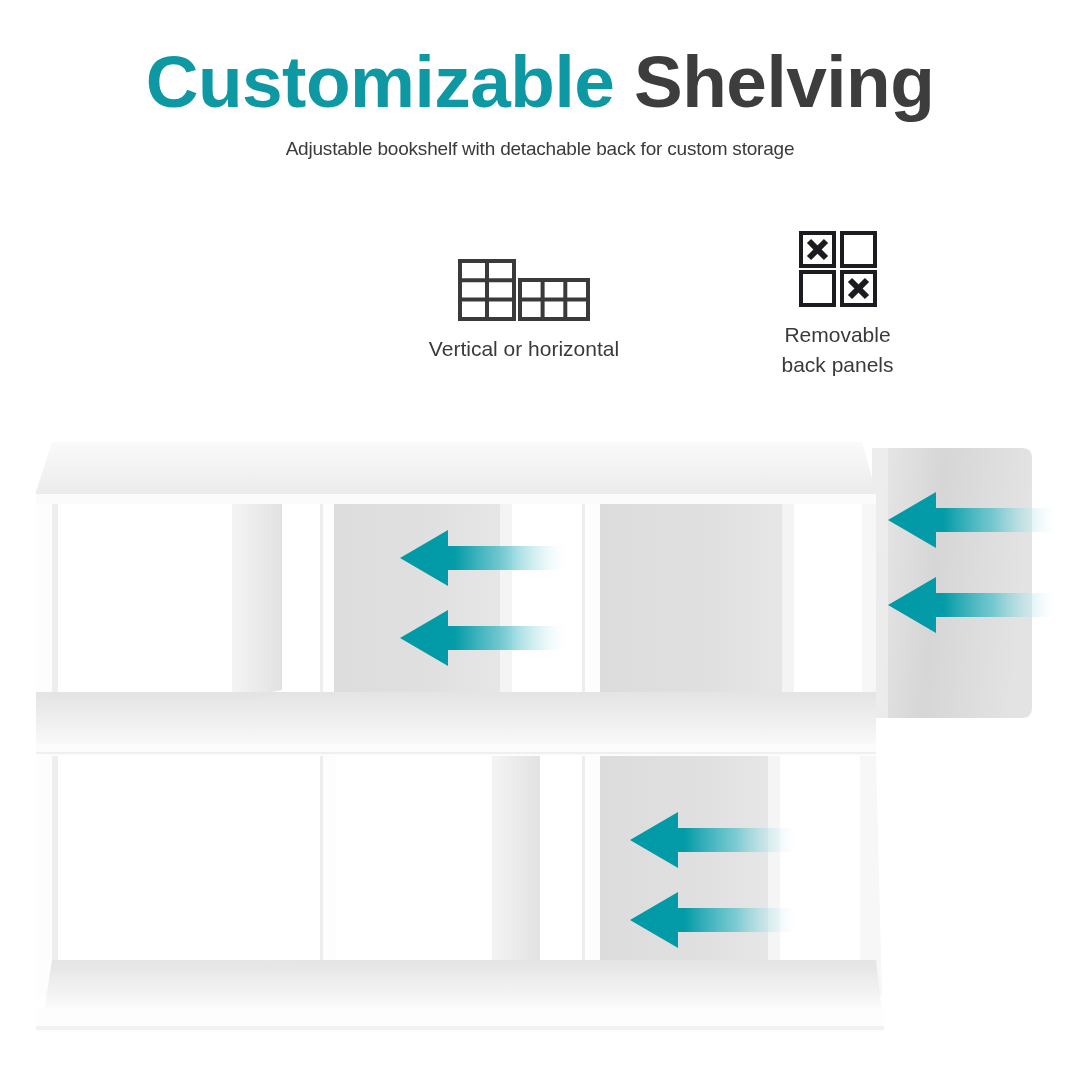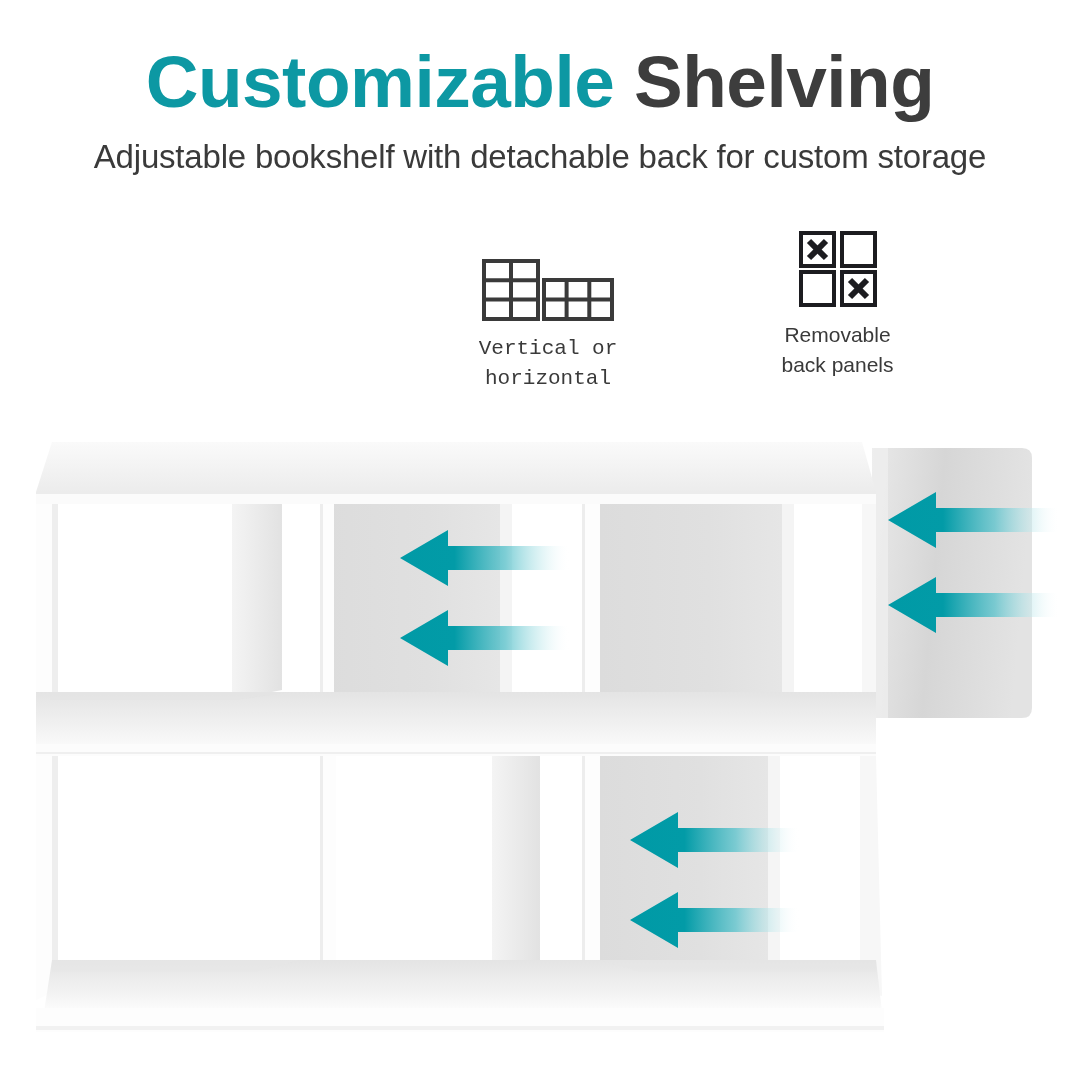--- a/index.html
+++ b/index.html
@@ -37,21 +37,21 @@
     font-weight: bold;
     letter-spacing: -0.5px;
     line-height: 1.04;
     white-space: nowrap;
   }
   .title .t-accent { color: #0d98a3; }
   .title .t-dark   { color: #3d3d3d; }
   .subtitle {
     margin: 0;
     padding-top: 18px;
-    font-size: 33px;
+    font-size: 19px;
     color: #3a3a3a;
     font-weight: normal;
     letter-spacing: -0.2px;
     white-space: nowrap;
   }
 
   
   .features {
     position: absolute;
     top: 232px;
@@ -70,21 +70,21 @@
     justify-content: center;
   }
   .feature .flabel {
     margin-top: 12px;
     font-size: 21px;
     line-height: 1.45;
     color: #3a3a3a;
     white-space: pre-line;
   }
   #feature-baskets   { left: 125px;  top: 0;  width: 220px; }
-  #feature-orient    { left: 428px;  top: 14px; width: 240px; font-family: Liberation Mono, monospace; }
+  #feature-orient    { left: 404px;  top: 14px; width: 240px; }
   #feature-panels    { left: 735px;  top: 0;  width: 205px; }
 
   
   .shelf-stage {
     position: absolute;
     left: 0;
     top: 400px;
     width: 1080px;
     height: 680px;
   }

